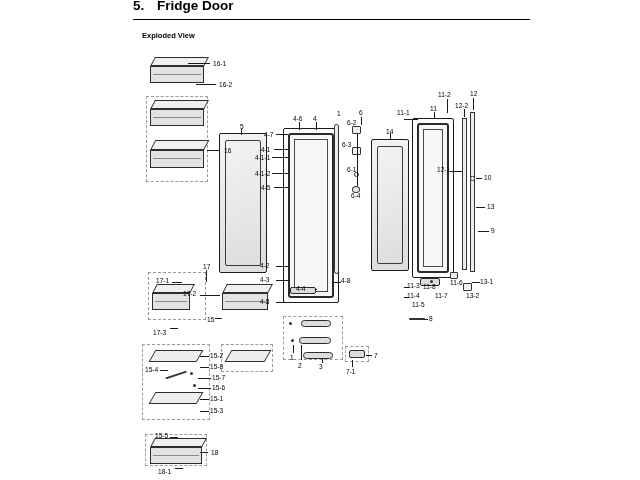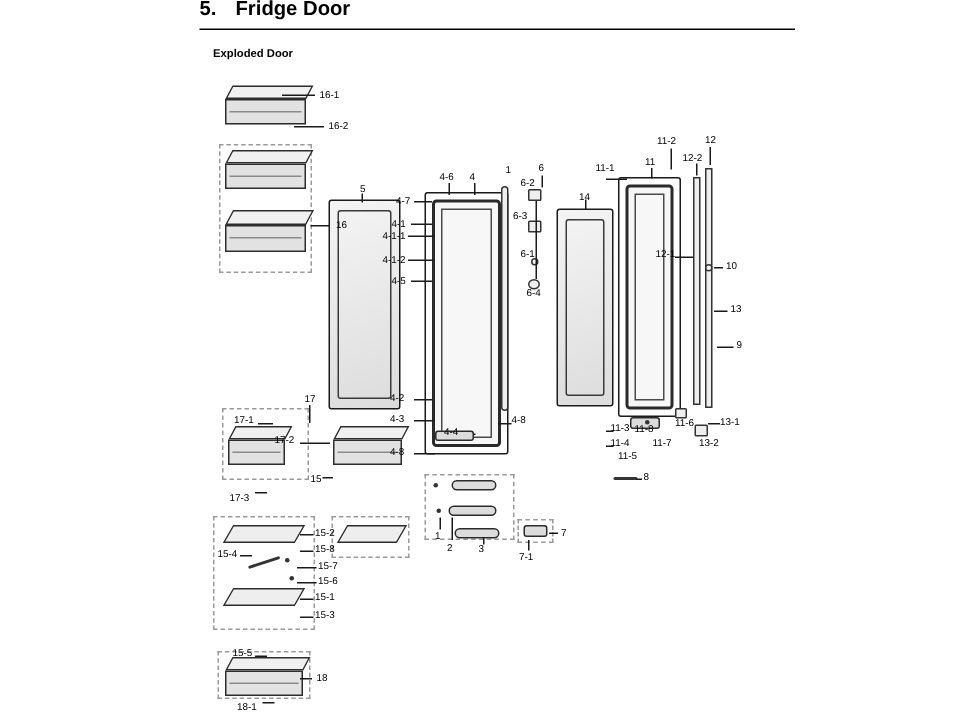--- a/index.html
+++ b/index.html
@@ -188,21 +188,21 @@
 <body>
 
 <div id="sheet">
 
   <div class="header">
     <span class="lbl" style="left:0px; top:2px; font-size:13.5px; font-weight:bold;">5.</span>
     <span class="lbl" style="left:24px; top:2px; font-size:13.5px; font-weight:bold;">Fridge Door</span>
     <div class="rule"></div>
   </div>
 
-  <div class="exploded-label">Exploded Door</div>
+  <div class="exploded-label">Exploded View</div>
 
   <div class="dash" style="left:146px; top:96px; width:62px; height:86px;"></div>
 
   <div class="bin" style="left:150px; top:57px; width:54px; height:26px;">
     <div class="top"></div>
       <div class="front"></div>
   </div>
 
   <div class="bin" style="left:150px; top:100px; width:54px; height:26px;">
     <div class="top"></div>

